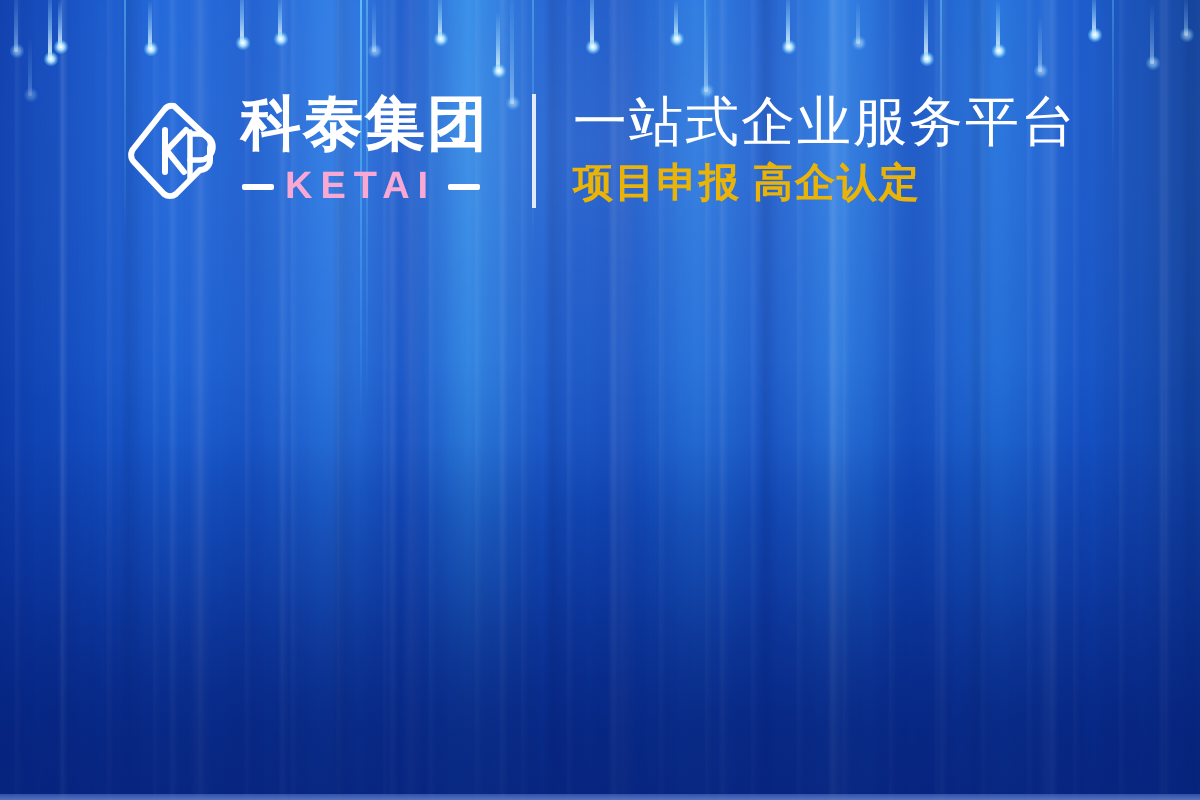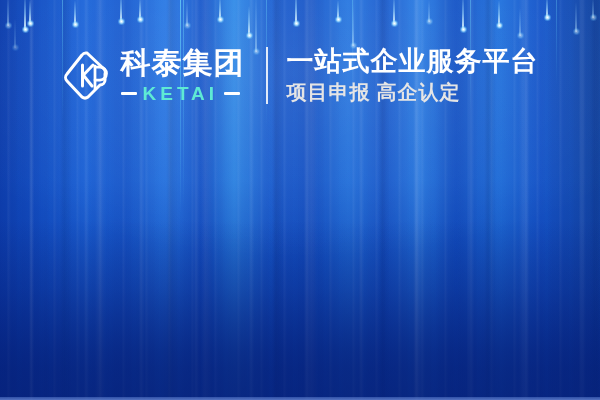--- a/index.html
+++ b/index.html
@@ -201,52 +201,52 @@
   .brand-dash {
     display: block;
     width: 16px;
     height: 3px;
     background: #ffffff;
     border-radius: 1px;
   }
   .brand-en {
     font-size: 19px;
     font-weight: 700;
-    color: #5eead4;
+    color: #f9a8d4;
     letter-spacing: 4px;
     white-space: nowrap;
   }
 
   .divider {
     width: 2px;
     height: 57px;
     background: rgba(255,255,255,0.85);
     margin: 0 19px 0 21px;
     flex: 0 0 auto;
   }
 
   .tagline {
     display: flex;
     flex-direction: column;
     justify-content: center;
   }
   .tagline-main {
     font-size: 27px;
-    font-weight: 700;
+    font-weight: 400;
     color: #ffffff;
     letter-spacing: 1px;
     line-height: 1.05;
     white-space: nowrap;
   }
   .tagline-sub {
     margin-top: 7px;
     font-family: "Liberation Serif", "DejaVu Serif", serif;
     font-size: 20px;
     font-weight: 700;
-    color: #e5e5e5;
+    color: #eab308;
     letter-spacing: 1px;
     line-height: 1.05;
     white-space: nowrap;
   }
 
   
   .headline {
     position: absolute;
     left: 62px;
     right: 44px;

